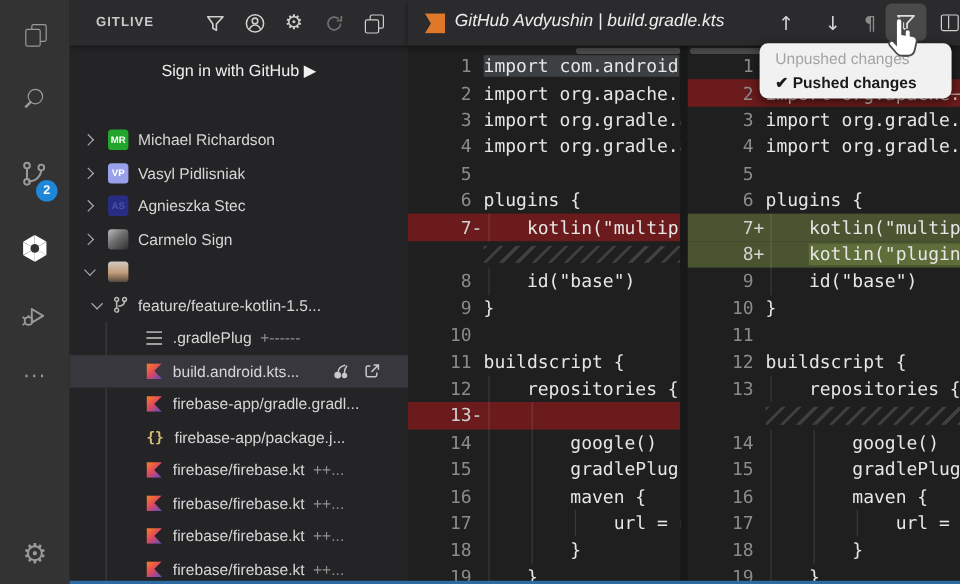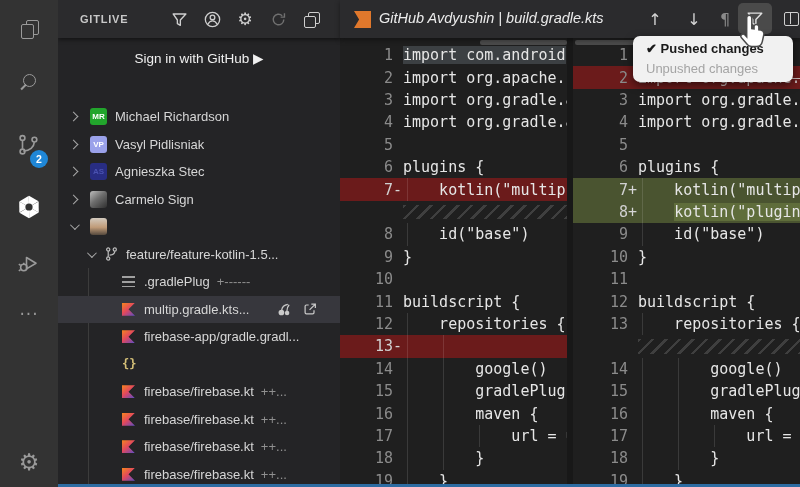--- a/index.html
+++ b/index.html
@@ -191,40 +191,40 @@
         </div>
         <div class="trow" style="top: 185.5px; padding-left: 12px;">
           <span class="chev right"></span>
           <span class="avatar photo-gray" style="margin-left: 13px;"></span>
           <span class="label" style="margin-left: 8px;">Carmelo Sign</span>
         </div>
         <div class="trow" style="top: 213px; padding-left: 12px;">
           <span class="chev down"></span>
           <span class="avatar photo-color" style="margin-left: 13px;"></span>
         </div>
-        <div class="trow" style="top: 240.5px; padding-left: 29px; text-align: center;">
+        <div class="trow" style="top: 240.5px; padding-left: 18px; text-align: center;">
           <span class="chev down"></span>
           <span style="margin-left: 10px; display: flex;">
             <svg width="15" height="16" viewBox="0 0 16 16" fill="none" stroke="#bdbdbd" stroke-width="1.3">
               <circle cx="4.5" cy="3.2" r="1.7"></circle>
               <circle cx="11.5" cy="3.2" r="1.7"></circle>
               <circle cx="4.5" cy="12.8" r="1.7"></circle>
               <path d="M4.5 5v6M11.5 5c0 3.2-3 4-5.5 4.3"></path>
             </svg>
           </span>
           <span class="label" style="margin-left: 7px;">feature/feature-kotlin-1.5...</span>
         </div>
         <div class="trow" style="top: 268px; padding-left: 64px;">
           <span class="ig-icon"></span>
           <span class="label" style="margin-left: 9px;">.gradlePlug</span>
           <span class="suffix">+------</span>
         </div>
         <div class="trow selected" style="top: 295.5px; padding-left: 64px;">
           <span class="k-icon"></span>
-          <span class="label" style="margin-left: 9px;">multip.gradle.kts...</span>
+          <span class="label" style="margin-left: 9px;">build.android.kts...</span>
           <span class="row-actions">
             <span style="display:flex">
               <svg width="17" height="17" viewBox="0 0 18 18">
                 <path d="M7 10C7.4 6.4 9.6 4.2 13.6 3.6M12.6 10.6c.2-3 1.3-5.4 2.4-6.6" fill="none" stroke="#c9c9c9" stroke-width="1.3"></path>
                 <circle cx="6.8" cy="12.2" r="3" fill="#c9c9c9"></circle>
                 <circle cx="12.8" cy="12.6" r="2.4" fill="#c9c9c9"></circle>
               </svg>
             </span>
             <span style="display:flex">
               <svg width="16" height="16" viewBox="0 0 18 18" fill="none" stroke="#c9c9c9" stroke-width="1.4">
@@ -233,20 +233,21 @@
               </svg>
             </span>
           </span>
         </div>
         <div class="trow" style="top: 323px; padding-left: 64px;">
           <span class="k-icon"></span>
           <span class="label" style="margin-left: 9px;">firebase-app/gradle.gradl...</span>
         </div>
         <div class="trow" style="top: 350.5px; padding-left: 64px;">
           <span class="json-icon">{}</span>
+          <span class="label" style="margin-left: 9px;">firebase-app/package.j...</span>
         </div>
         <div class="trow" style="top: 378px; padding-left: 64px;">
           <span class="k-icon"></span>
           <span class="label" style="margin-left: 9px;">firebase/firebase.kt</span>
           <span class="suffix">++...</span>
         </div>
         <div class="trow" style="top: 405.5px; padding-left: 64px;">
           <span class="k-icon"></span>
           <span class="label" style="margin-left: 9px;">firebase/firebase.kt</span>
           <span class="suffix">++...</span>
@@ -511,22 +512,22 @@
         </div>
         <div class="crow" style="top: 431.6px;">
           <div class="iguide" style="left: 69px;"></div>
           <span class="ln" style="width: 55px;">19</span>
           <span class="sgn"></span>
           <span class="code" style="margin-left: 0px;">    }</span>
         </div>
       </div>
 
     <div class="tooltip">
+      <div class="tt-row off">Unpushed changes</div>
       <div class="tt-row on"><span>✔</span> <span>Pushed changes</span></div>
-      <div class="tt-row off">Unpushed changes</div>
     </div>
 
     <div class="hand">
       <svg width="30" height="36" viewBox="0 0 20 24">
         <path d="M7.5 1.5c1 0 1.7.8 1.7 1.7v7.2l1.5.2V9.2c0-.9.7-1.6 1.6-1.6s1.6.7 1.6 1.6v2l1.3.2c1.2.2 2.1 1.2 2.1 2.5 0 .2 0 .4-.1.6l-1 4.6c-.4 1.9-2 3.2-3.9 3.2H9.1c-1.2 0-2.3-.5-3-1.4l-3.8-4.4c-.5-.6-.5-1.6.1-2.1.6-.6 1.5-.5 2.1.1l1.3 1.4V3.2c0-.9.8-1.7 1.7-1.7z" fill="#ffffff" stroke="#4a4a4a" stroke-width="1"></path>
       </svg>
     </div>
   </div>
 
   <div class="statusline"></div>

